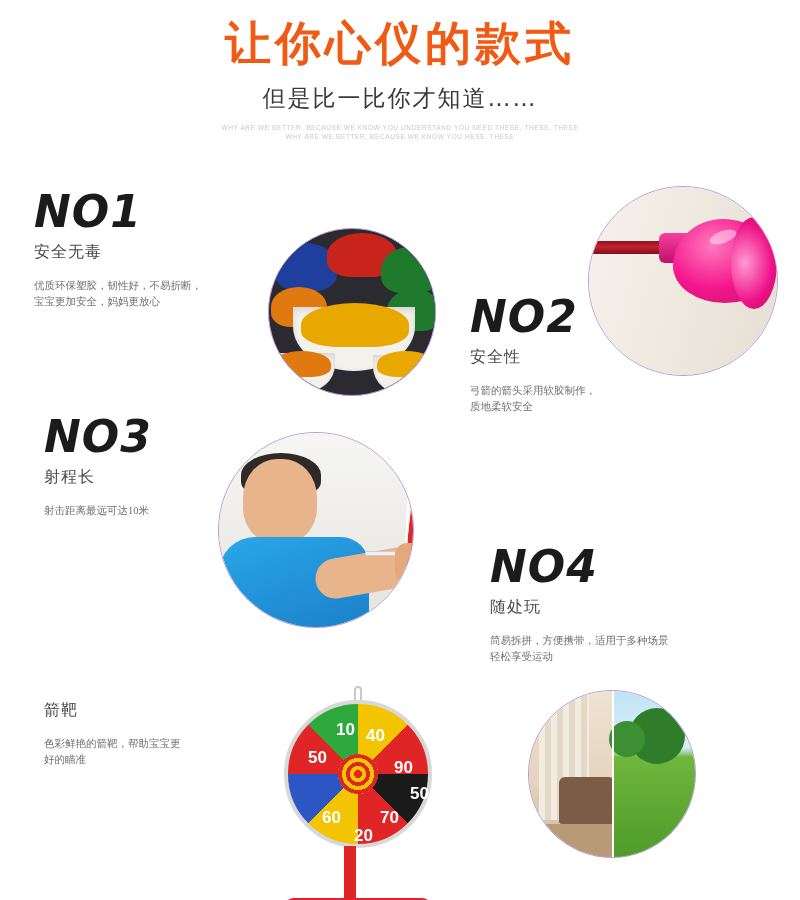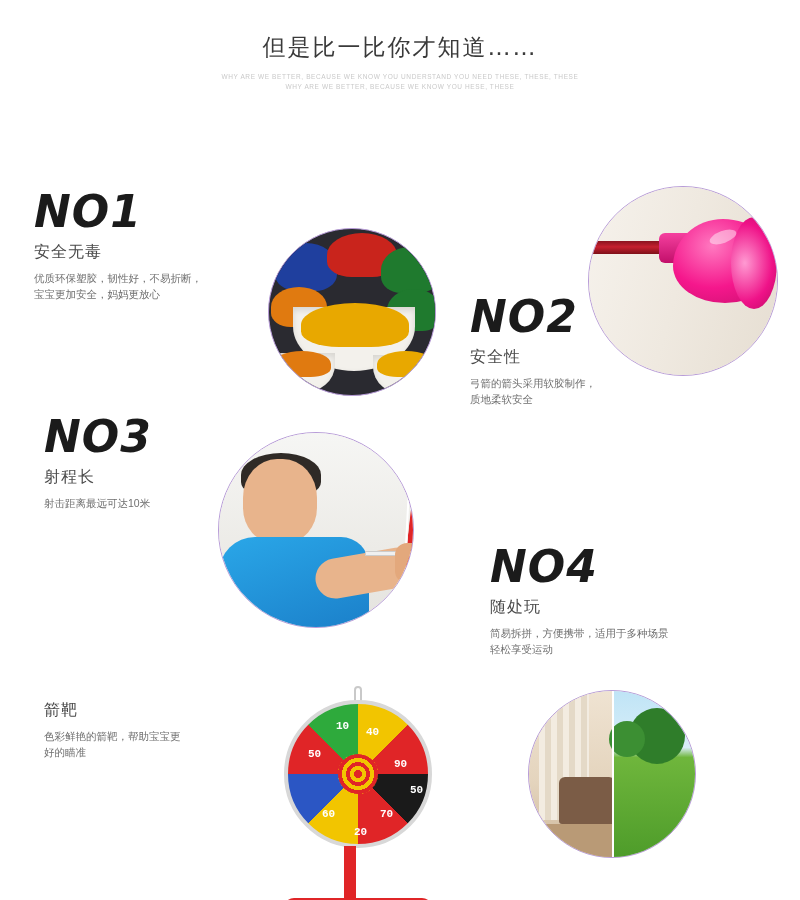--- a/index.html
+++ b/index.html
@@ -48,22 +48,22 @@
     line-height: 1;
   }
   .feat-title {
     margin-top: 8px;
     font-family: "DejaVu Sans", sans-serif;
     font-size: 16px;
     color: #4a4a4a;
     letter-spacing: 1px;
   }
   .feat-desc {
-    margin-top: 7px;
-    font-family: Liberation Sans, sans-serif;
+    margin-top: 15px;
+    font-family: Liberation Serif, serif;
     font-size: 10.5px;
     color: #6f6f6f;
     line-height: 1.55;
     white-space: pre-line;
   }
 
   
   .photo {
     position: absolute;
     border-radius: 50%;
@@ -229,42 +229,43 @@
     border: 4px solid #d8d8d8;
   }
   .board .bull {
     position:absolute; left:50%; top:50%;
     width:40px;height:40px; margin:-20px 0 0 -20px;
     border-radius:50%;
     background: repeating-radial-gradient(circle,#e02527 0 4px,#f2c500 4px 8px);
   }
   .board .num {
     position:absolute;
-    font-family:Liberation Mono, monospace;
-    font-size:11px; font-weight:bold; color:#ffffff;
+    font-family:Liberation Sans, sans-serif;
+    font-size:17px; font-weight:bold; color:#ffffff;
   }
   .board-stand {
     position:absolute; left:86px; top:166px; width:12px; height:58px;
     background:#e02527;
   }
   .board-base {
     position:absolute; left:28px; top:218px; width:144px; height:16px;
     background:#e02527; border-radius: 8px/6px;
   }
   .board-hook {
     position:absolute; left:96px; top:6px; width:8px; height:18px;
     border:2px solid #c9c9c9; border-radius:4px; background:transparent;
   }
 </style>
 </head>
 <body>
 
 <div class="page">
 
   <div class="header">
+    <div class="main-title">让你心仪的款式</div>
     <div class="sub-title">但是比一比你才知道……</div>
     <div class="eng-line">
       <div>WHY ARE WE BETTER, BECAUSE WE KNOW YOU UNDERSTAND YOU NEED THESE, THESE, THESE</div>
       <div>WHY ARE WE BETTER, BECAUSE WE KNOW YOU HESE, THESE</div>
     </div>
   </div>
 
   <div class="feature" style="left:34px; top:190px; width:250px;">
     <div class="no-label">NO1</div>
     <div class="feat-title">安全无毒</div>

